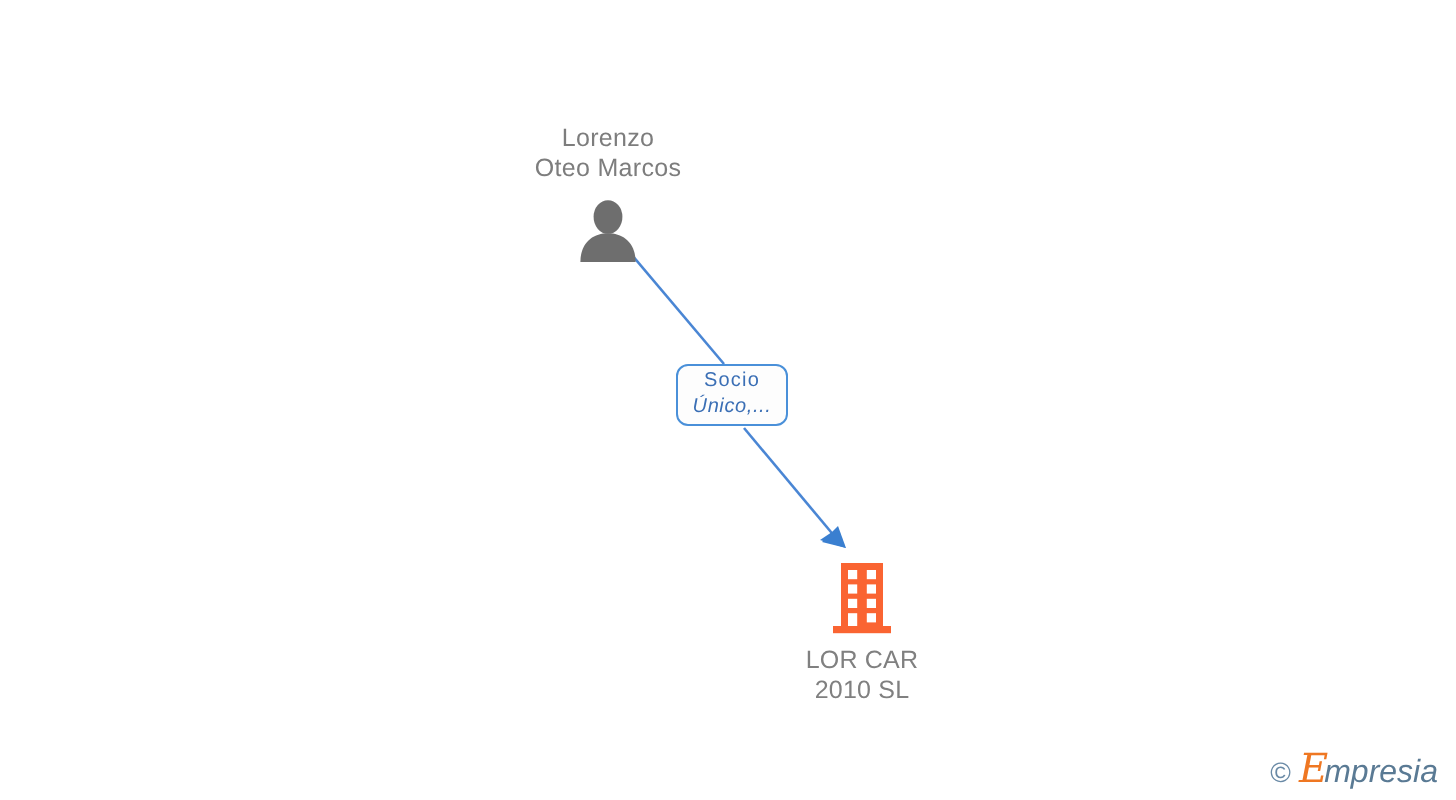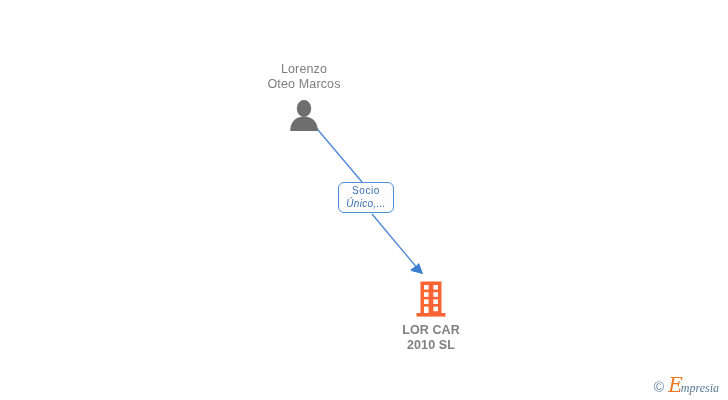--- a/index.html
+++ b/index.html
@@ -59,21 +59,21 @@
     width: 150px;
   }
   .company-icon-wrap {
     height: 38px;
     line-height: 0;
   }
   .company-label {
     margin-top: 5px;
     font-size: 12.5px;
     line-height: 14.5px;
-    font-weight: bold;
+    font-weight: normal;
     color: #808080;
     letter-spacing: .1px;
     white-space: pre-line;
   }
 
   
   #edge-label {
     position: absolute;
     left: 338px;
     top: 182px;
@@ -110,23 +110,23 @@
     margin-right: 4px;
   }
   #watermark .brand-e {
     font-family: "DejaVu Serif", serif;
     font-style: italic;
     font-size: 20px;
     color: #ef7722;
     line-height: 1;
   }
   #watermark .brand-rest {
-    font-family: Liberation Serif, serif;
+    font-family: Liberation Sans, sans-serif;
     font-style: italic;
-    font-size: 12px;
+    font-size: 16px;
     color: #5a7a94;
     line-height: 1;
     margin-left: -2px;
   }
 </style>
 </head>
 <body>
 
 <div id="canvas">
 

